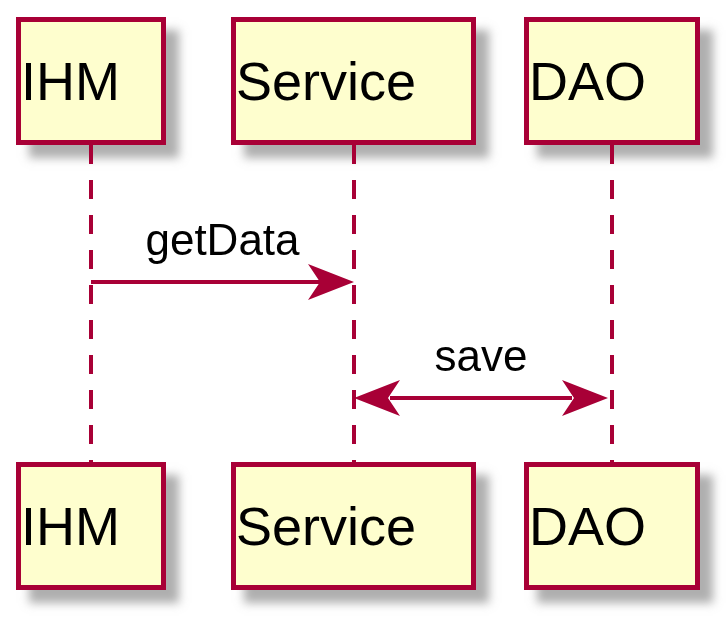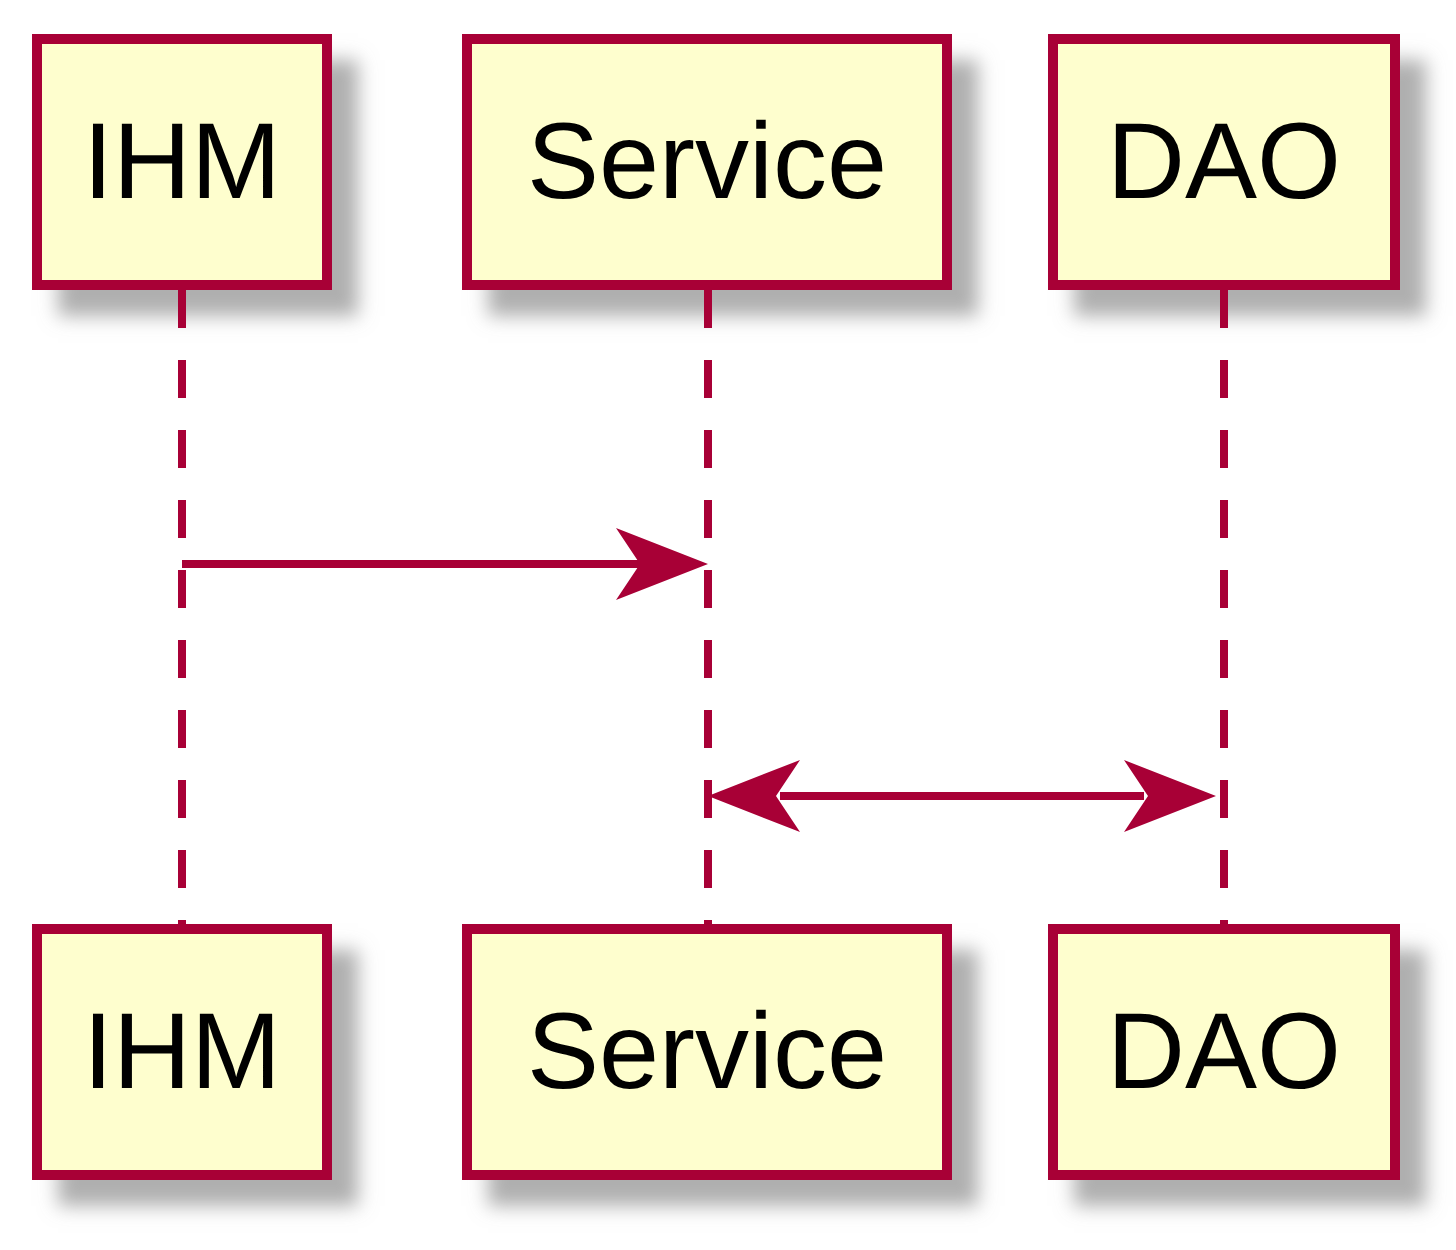--- a/index.html
+++ b/index.html
@@ -28,21 +28,20 @@
 
   .pbox {
     position: absolute;
     left: 0; right: 0;
     height: 128px;
     background: var(--box-fill);
     border: 5px solid var(--border);
     box-shadow: 13px 13px 9px rgba(110,110,110,0.55);
     display: flex;
     align-items: center;
-    justify-content: center;
     font-size: 54px;
     color: var(--text);
     line-height: 1;
   }
   .pbox-top { top: 17px; }
   .pbox-bottom { top: 462px; }
 
   .lifeline {
     position: absolute;
     top: 145px;
@@ -106,24 +105,26 @@
   <div class="col col-2">
     <div class="pbox pbox-top">
       <span>DAO</span>
     </div>
     <div class="lifeline"></div>
     <div class="pbox pbox-bottom">
       <span>DAO</span>
     </div>
   </div>
 
+  <div class="msg-label msg1-label">getData</div>
   <svg class="msg-arrow msg1-arrow" viewBox="0 0 263 40" aria-hidden="true">
     <line x1="0" y1="20" x2="233" y2="20"></line>
     <polygon points="217,2 263,20 217,38 229,20"></polygon>
   </svg>
 
+  <div class="msg-label msg2-label">save</div>
   <svg class="msg-arrow msg2-arrow" viewBox="0 0 254 40" aria-hidden="true">
     <line x1="36" y1="20" x2="218" y2="20"></line>
     <polygon points="46,2 0,20 46,38 34,20"></polygon>
     <polygon points="208,2 254,20 208,38 220,20"></polygon>
   </svg>
 
 </div>
 
 </body></html>

